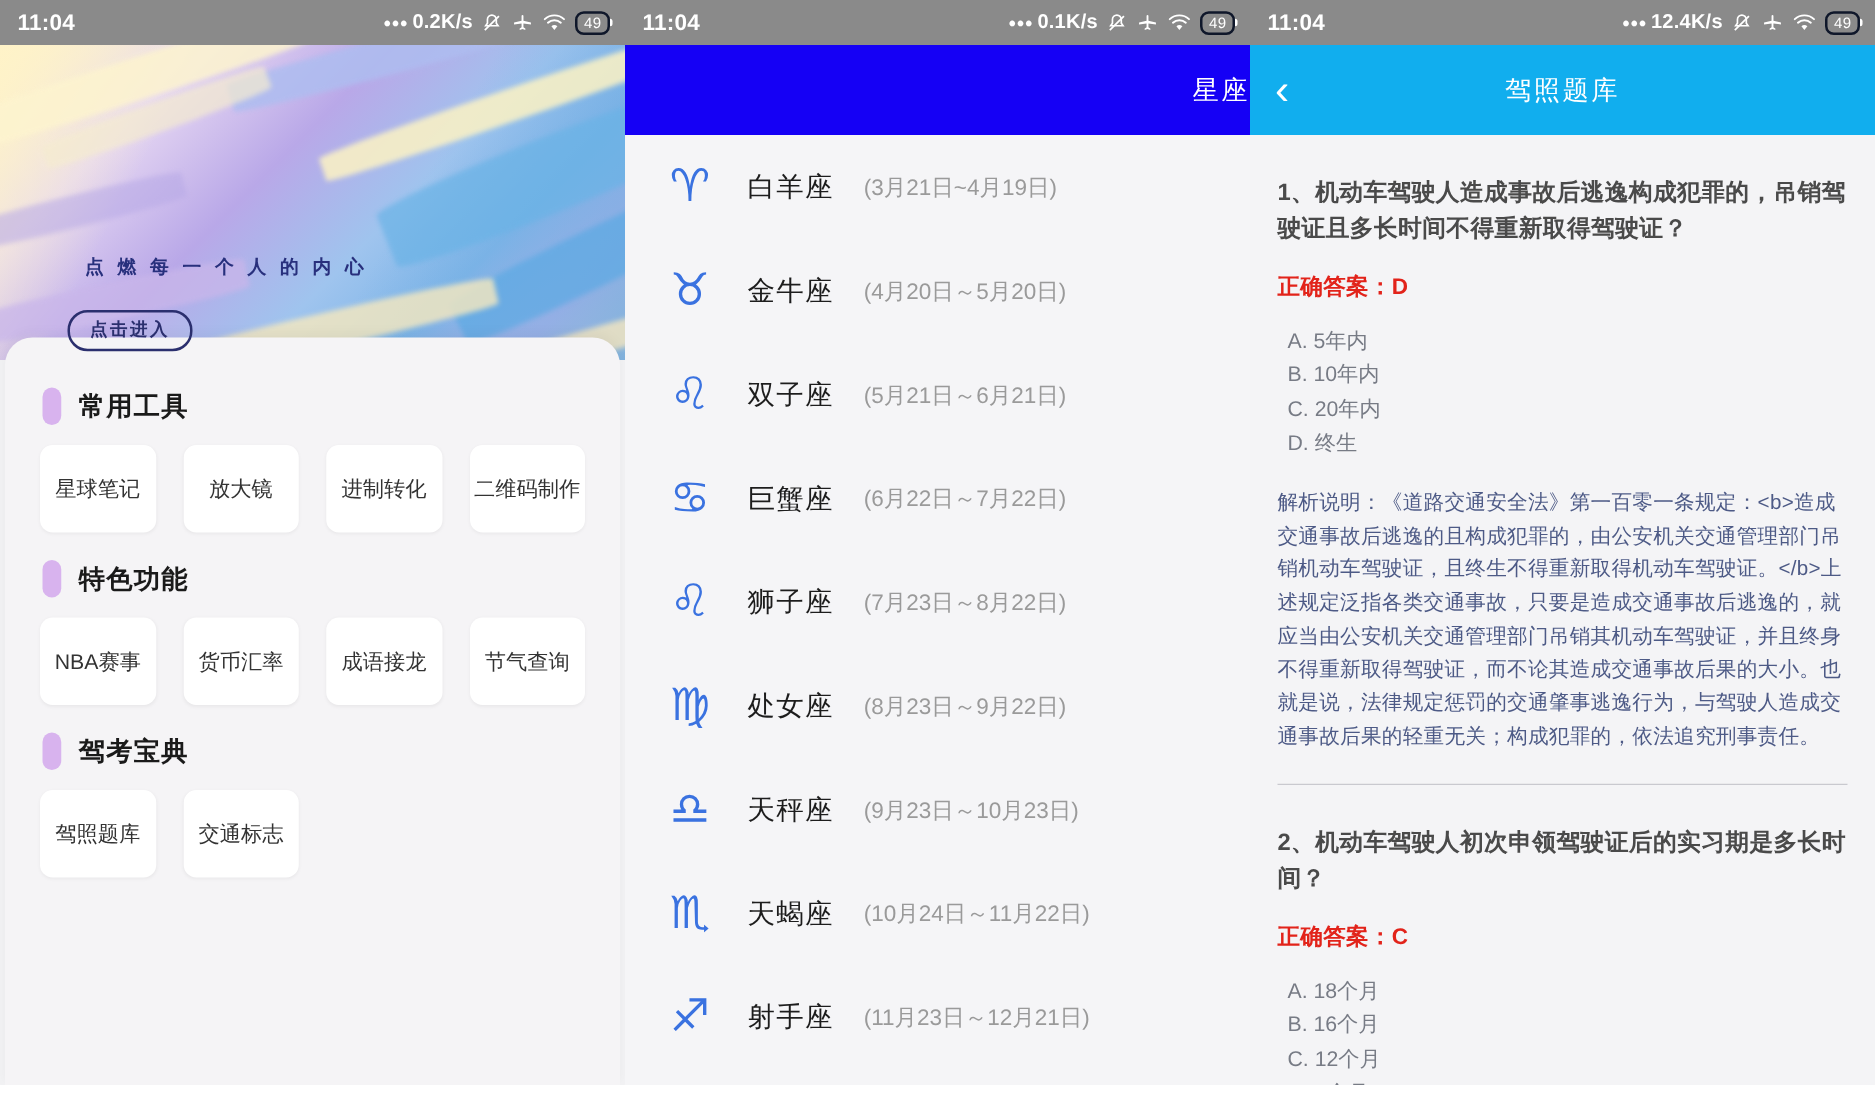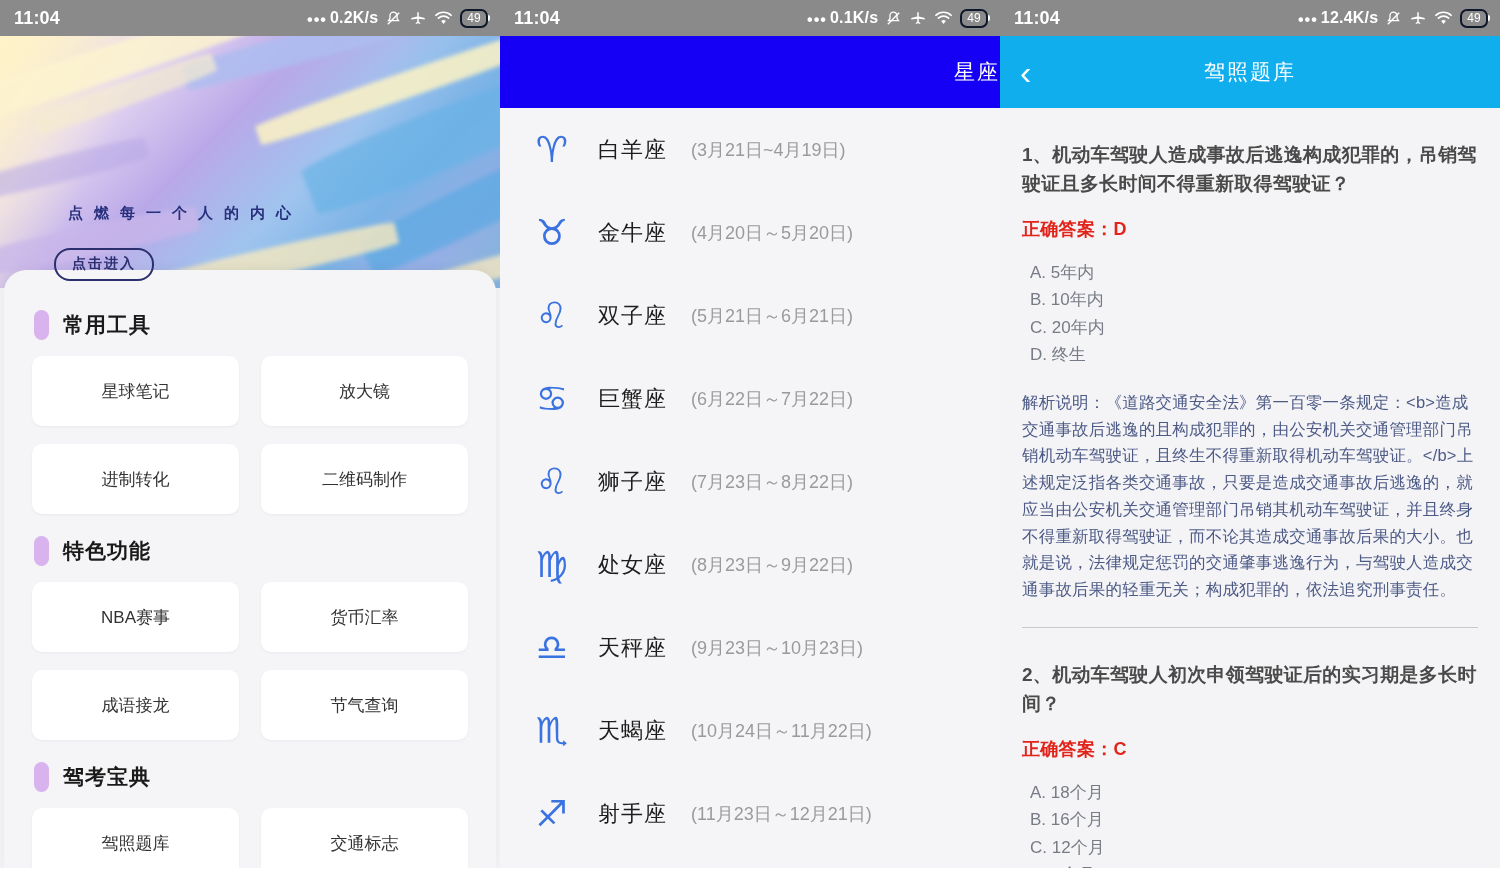--- a/index.html
+++ b/index.html
@@ -80,21 +80,21 @@
     position: absolute; top: 270px; left: 4px; right: 4px; bottom: 0;
     background: #f5f4f6;
     border-radius: 22px 22px 0 0;
     padding: 40px 28px 0 28px;
     box-shadow: 0 -3px 10px rgba(0,0,0,.04);
     overflow: hidden;
   }
   .sec-head { display: flex; align-items: center; gap: 14px; margin: 0 0 16px 2px; }
   .sec-bullet { width: 15px; height: 30px; border-radius: 9px; background: #d8b3ee; flex: none; }
   .sec-title { font-size: 21px; font-weight: bold; color: #1a1a1a; letter-spacing: 1px; }
-  .grid { display: grid; grid-template-columns: 1fr 1fr; gap: 18px 22px; margin-bottom: 22px; }
+  .grid { display: grid; grid-template-columns: 1fr 1fr 1fr 1fr; gap: 18px 22px; margin-bottom: 22px; }
   .tool-card {
     background: #ffffff; border-radius: 10px;
     height: 70px; display: flex; align-items: center; justify-content: center;
     font-size: 17px; color: #333333;
     box-shadow: 0 1px 3px rgba(0,0,0,.05);
   }
 
   
   .p2 { background: #f5f5f7; }
   .tb-blue { height: 72px; background: #1500f5; display: flex; align-items: center; justify-content: flex-end; }

